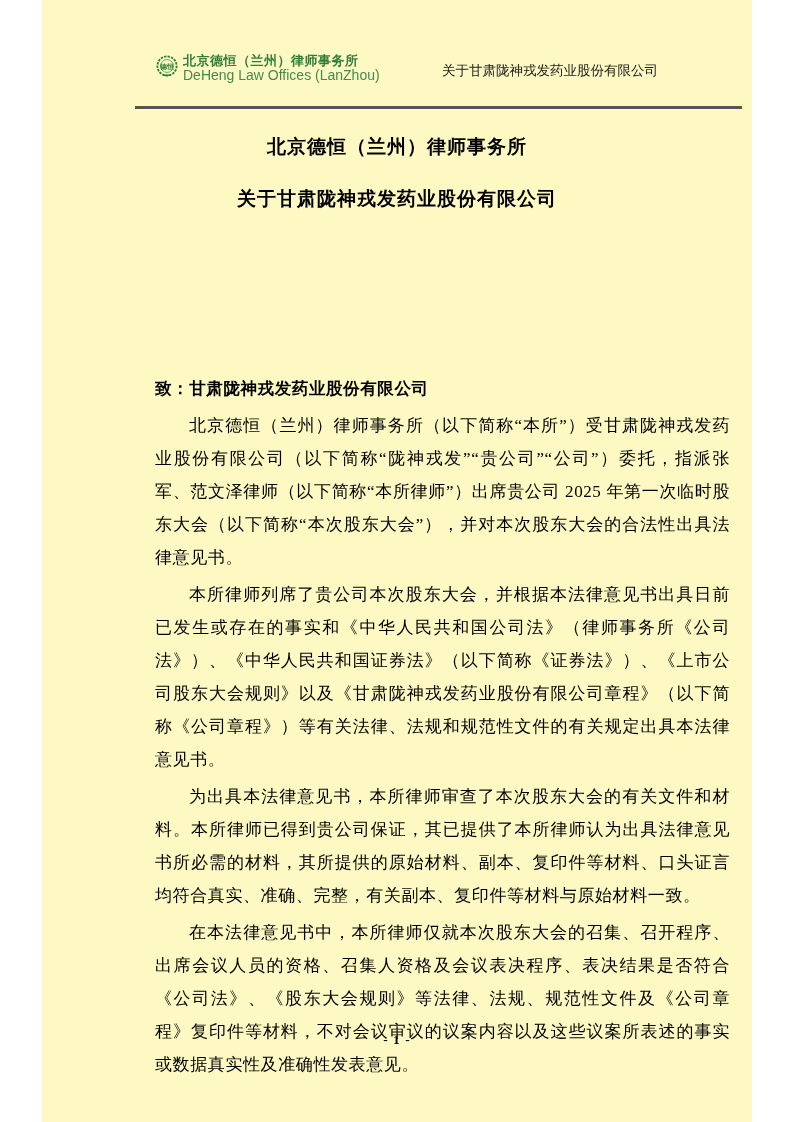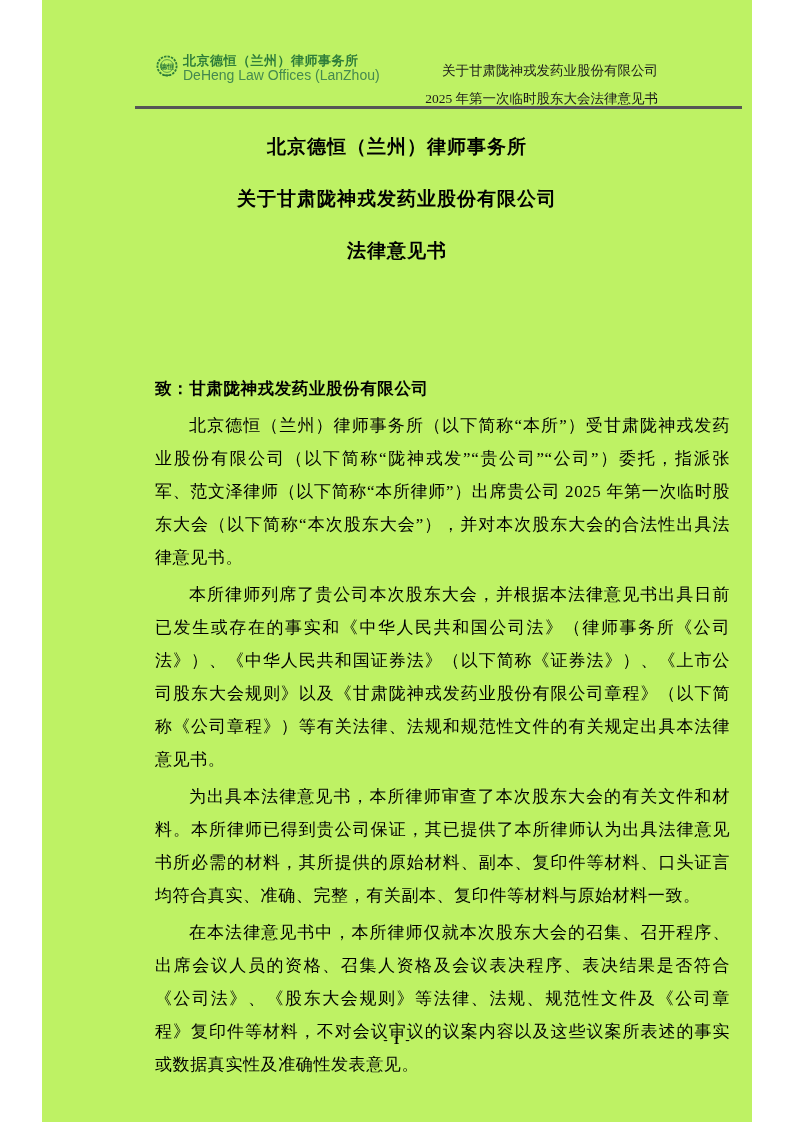--- a/index.html
+++ b/index.html
@@ -5,21 +5,21 @@
   html, body {
     margin: 0;
     padding: 0;
     background: #ffffff;
   }
   .page {
     position: relative;
     width: 710px;
     height: 1122px;
     margin: 0 auto;
-    background: #bef264;
+    background: #fef9c3;
     color: #000000;
     font-family: "Liberation Serif", "DejaVu Serif", serif;
     overflow: hidden;
   }
 
   
   .logo-block {
     position: absolute;
     left: 114px;
     top: 53px;
@@ -131,29 +131,27 @@
       </svg>
     </span>
     <div class="logo-text">
       <div class="logo-cn">北京德恒（兰州）律师事务所</div>
       <div class="logo-en">DeHeng Law Offices (LanZhou)</div>
     </div>
   </div>
 
   <div class="header-right">
     <div class="hr-line1">关于甘肃陇神戎发药业股份有限公司</div>
-    <div class="hr-line2">2025 年第一次临时股东大会法律意见书</div>
   </div>
 
   <div class="header-rule"></div>
 
   <div class="title-block">
     <div class="title-line">北京德恒（兰州）律师事务所</div>
     <div class="title-line">关于甘肃陇神戎发药业股份有限公司</div>
-    <div class="title-line">法律意见书</div>
   </div>
 
   <div class="doc-body">
     <div class="addressee">致：甘肃陇神戎发药业股份有限公司</div>
     <p class="para">北京德恒（兰州）律师事务所（以下简称“本所”）受甘肃陇神戎发药业股份有限公司（以下简称“陇神戎发”“贵公司”“公司”）委托，指派张军、范文泽律师（以下简称“本所律师”）出席贵公司 2025 年第一次临时股东大会（以下简称“本次股东大会”），并对本次股东大会的合法性出具法律意见书。</p>
     <p class="para">本所律师列席了贵公司本次股东大会，并根据本法律意见书出具日前已发生或存在的事实和《中华人民共和国公司法》（律师事务所《公司法》）、《中华人民共和国证券法》（以下简称《证券法》）、《上市公司股东大会规则》以及《甘肃陇神戎发药业股份有限公司章程》（以下简称《公司章程》）等有关法律、法规和规范性文件的有关规定出具本法律意见书。</p>
     <p class="para">为出具本法律意见书，本所律师审查了本次股东大会的有关文件和材料。本所律师已得到贵公司保证，其已提供了本所律师认为出具法律意见书所必需的材料，其所提供的原始材料、副本、复印件等材料、口头证言均符合真实、准确、完整，有关副本、复印件等材料与原始材料一致。</p>
     <p class="para">在本法律意见书中，本所律师仅就本次股东大会的召集、召开程序、出席会议人员的资格、召集人资格及会议表决程序、表决结果是否符合《公司法》、《股东大会规则》等法律、法规、规范性文件及《公司章程》复印件等材料，不对会议审议的议案内容以及这些议案所表述的事实或数据真实性及准确性发表意见。</p>
   </div>
 

